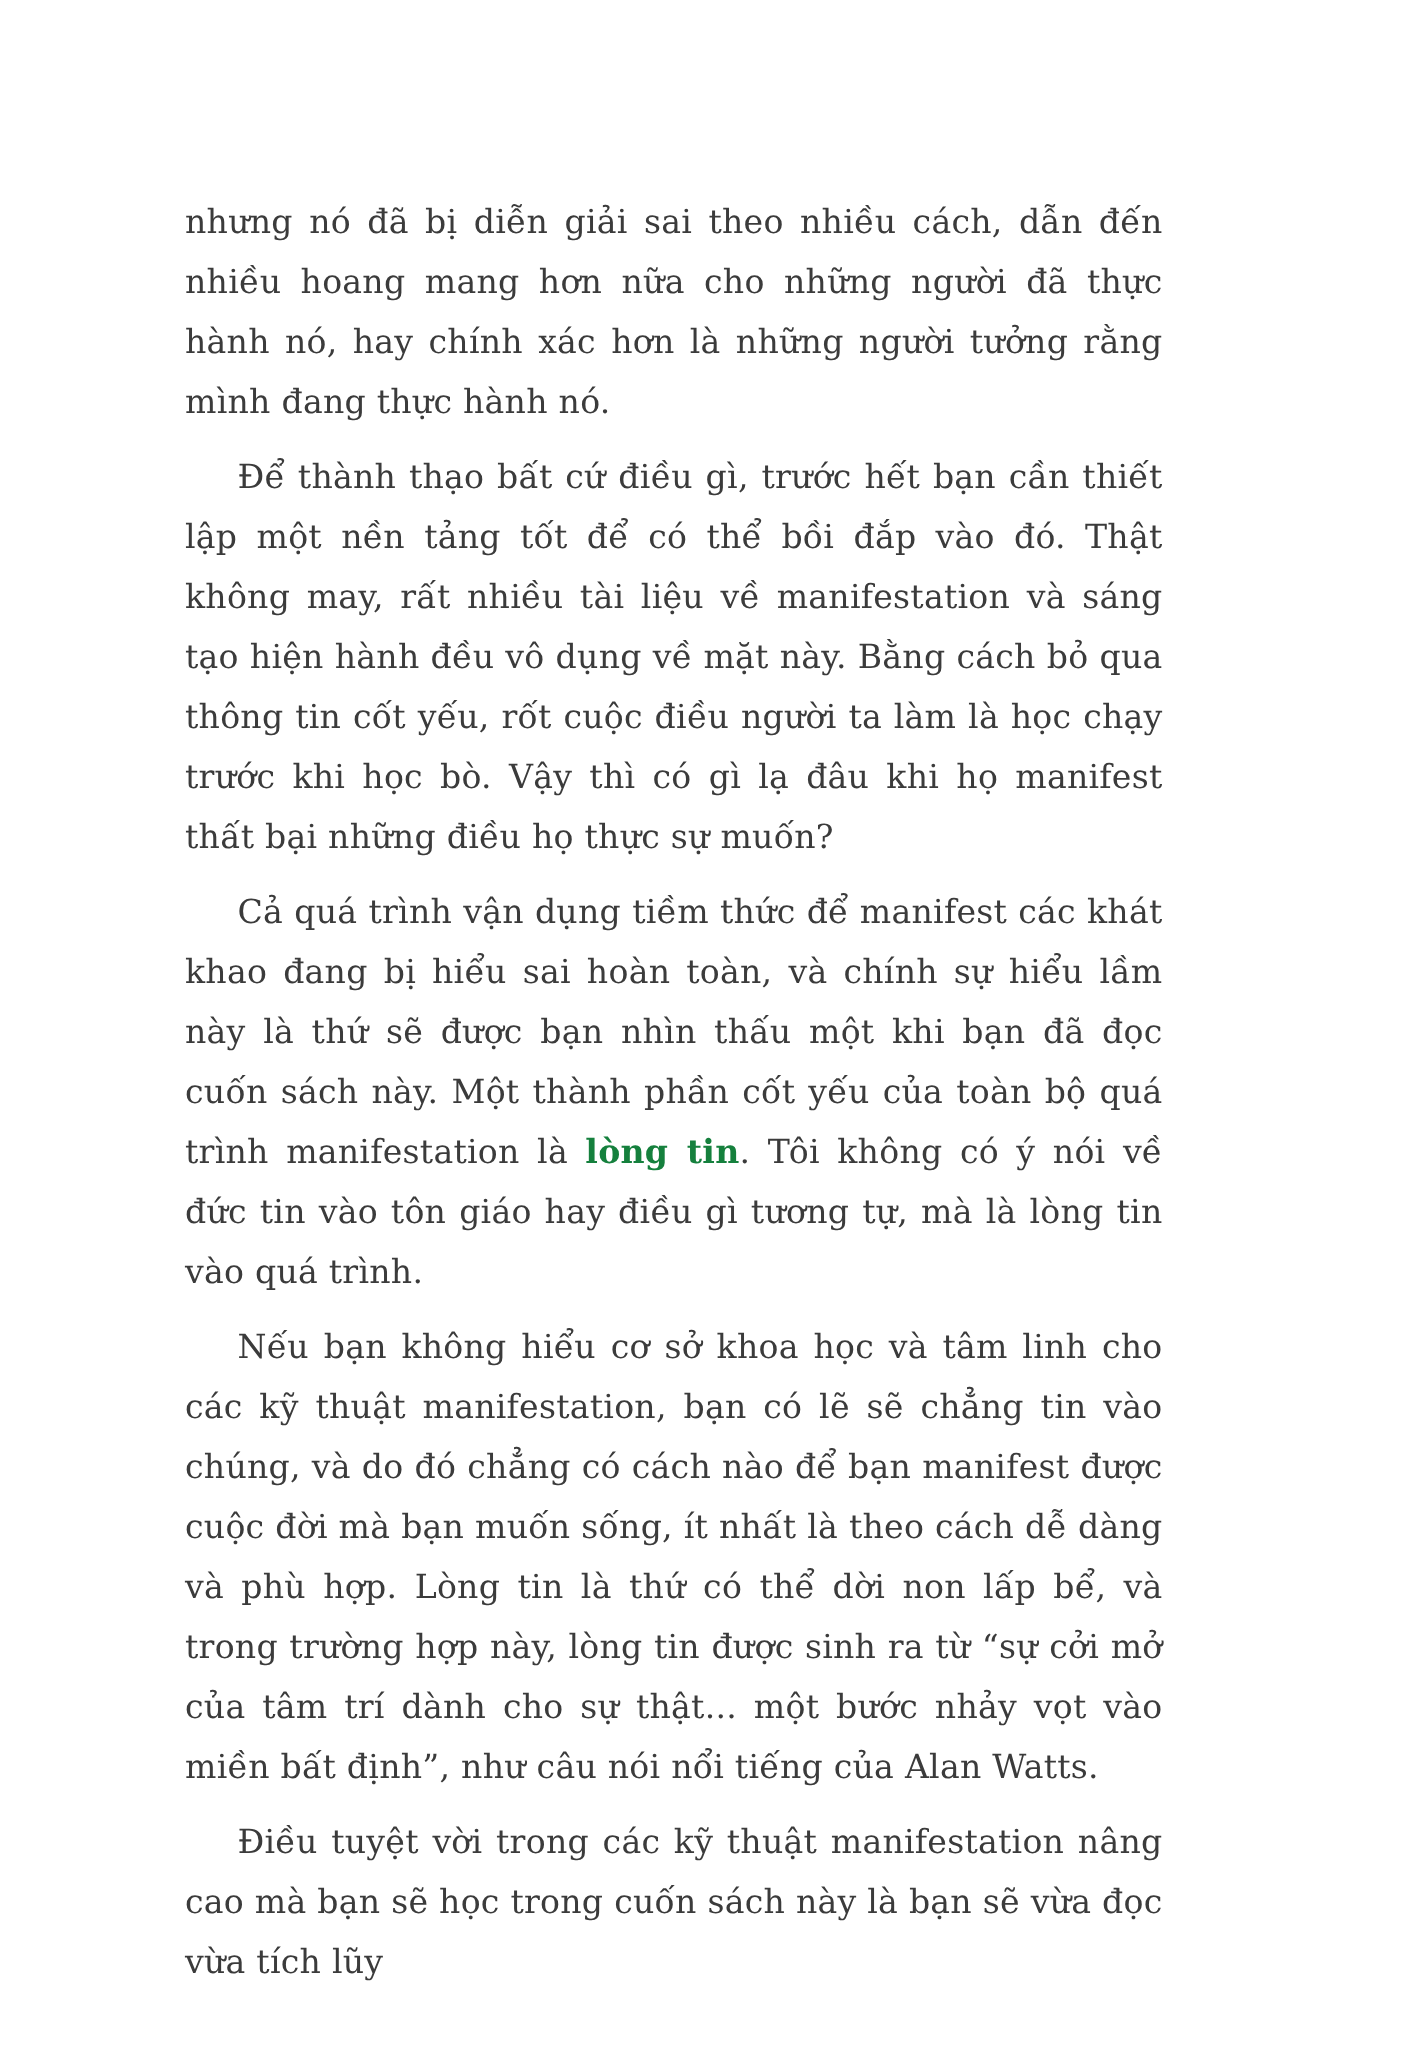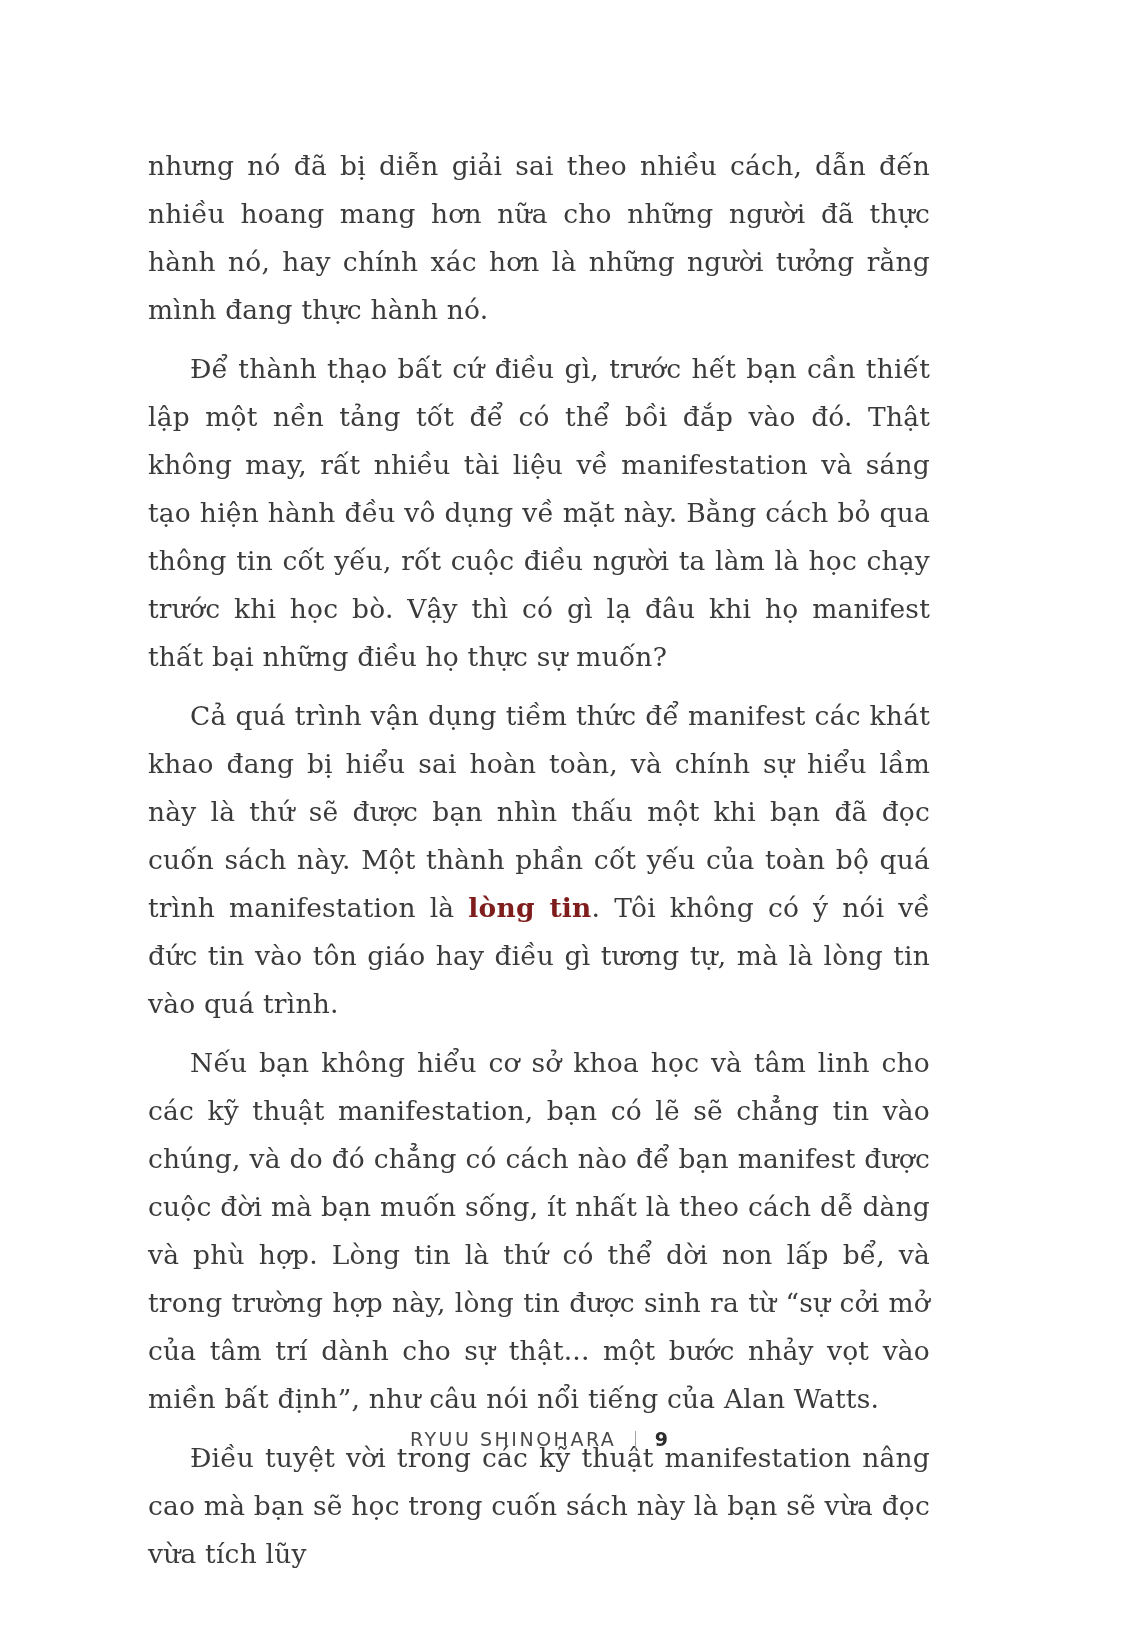--- a/index.html
+++ b/index.html
@@ -25,28 +25,28 @@
     position: absolute;
     top: 142px;
     left: 148px;
     width: 782px;
     font-size: 26.5px;
     line-height: 48px;
     text-align: justify;
     letter-spacing: 0.2px;
   }
   .content p {
-    margin: 0 0 11px 0;
+    margin: 12px 0 11px 0;
   }
   .content p.indent {
     text-indent: 42px;
   }
   .content strong {
     font-weight: 700;
-    color: #7f1d1d;
+    color: #15803d;
   }
   .footer {
     position: absolute;
     top: 1428px;
     left: 148px;
     width: 782px;
     text-align: center;
     font-family: "DejaVu Sans", "Liberation Sans", sans-serif;
     font-size: 19px;
     letter-spacing: 2.5px;
@@ -71,17 +71,14 @@
 <div class="page">
 
   <main class="content" id="content">
       <p><span>nhưng nó đã bị diễn giải sai theo nhiều cách, dẫn đến nhiều hoang mang hơn nữa cho những người đã thực hành nó, hay chính xác hơn là những người tưởng rằng mình đang thực hành nó.</span></p>
       <p class="indent"><span>Để thành thạo bất cứ điều gì, trước hết bạn cần thiết lập một nền tảng tốt để có thể bồi đắp vào đó. Thật không may, rất nhiều tài liệu về manifestation và sáng tạo hiện hành đều vô dụng về mặt này. Bằng cách bỏ qua thông tin cốt yếu, rốt cuộc điều người ta làm là học chạy trước khi học bò. Vậy thì có gì lạ đâu khi họ manifest thất bại những điều họ thực sự muốn?</span></p>
       <p class="indent"><span>Cả quá trình vận dụng tiềm thức để manifest các khát khao đang bị hiểu sai hoàn toàn, và chính sự hiểu lầm này là thứ sẽ được bạn nhìn thấu một khi bạn đã đọc cuốn sách này. Một thành phần cốt yếu của toàn bộ quá trình manifestation là </span><strong>lòng tin</strong><span>. Tôi không có ý nói về đức tin vào tôn giáo hay điều gì tương tự, mà là lòng tin vào quá trình.</span></p>
       <p class="indent"><span>Nếu bạn không hiểu cơ sở khoa học và tâm linh cho các kỹ thuật manifestation, bạn có lẽ sẽ chẳng tin vào chúng, và do đó chẳng có cách nào để bạn manifest được cuộc đời mà bạn muốn sống, ít nhất là theo cách dễ dàng và phù hợp. Lòng tin là thứ có thể dời non lấp bể, và trong trường hợp này, lòng tin được sinh ra từ “sự cởi mở của tâm trí dành cho sự thật... một bước nhảy vọt vào miền bất định”, như câu nói nổi tiếng của Alan Watts.</span></p>
       <p class="indent"><span>Điều tuyệt vời trong các kỹ thuật manifestation nâng cao mà bạn sẽ học trong cuốn sách này là bạn sẽ vừa đọc vừa tích lũy</span></p>
     </main>
 
-  <footer class="footer">
-    <span>RYUU SHINOHARA</span><span class="sep">|</span><span class="pagenum">9</span>
-  </footer>
 
 </div>
 
 </body></html>

